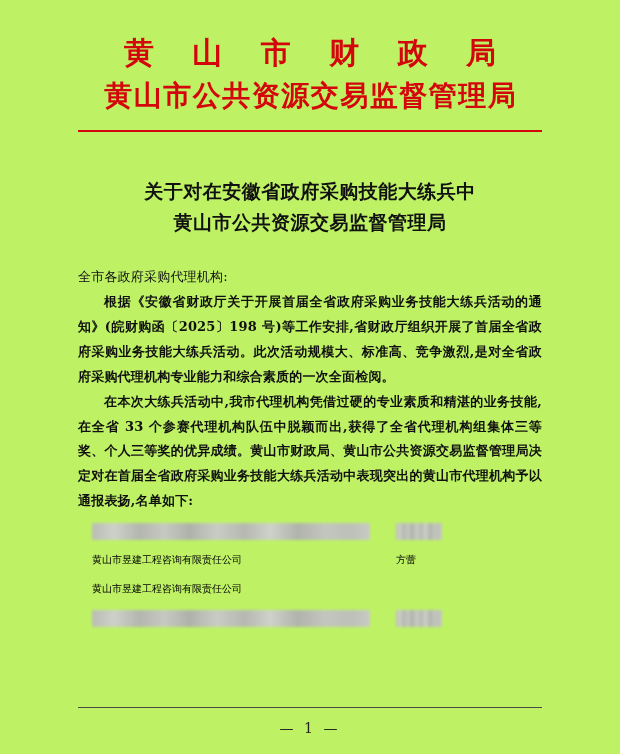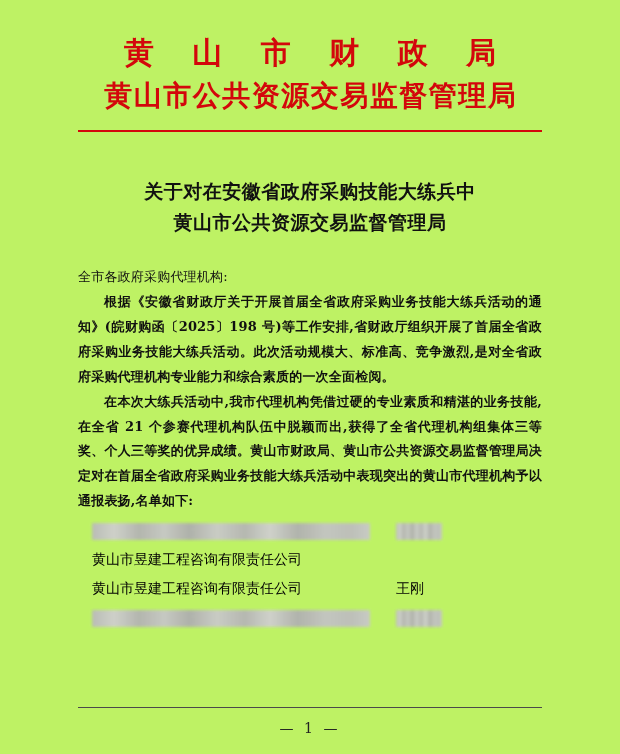--- a/index.html
+++ b/index.html
@@ -88,21 +88,21 @@
     font-family: "DejaVu Serif", "Liberation Serif", serif;
     font-weight: bold;
     font-size: 15.4px;
     line-height: 1.9;
     text-indent: 1em;
     letter-spacing: 0.2px;
   }
   .name-table {
     margin-top: 2px;
     font-family: "DejaVu Serif", "Liberation Serif", serif;
-    font-size: 14px;
+    font-size: 10px;
     line-height: 1.95;
   }
   .name-row {
     display: flex;
     align-items: center;
     height: 29px;
   }
   .col-org {
     width: 300px;
     padding-left: 14px;
@@ -163,42 +163,42 @@
   </div>
 
   <div class="doc-title">
     <span class="t-row">关于对在安徽省政府采购技能大练兵中</span>
     <span class="t-row">黄山市公共资源交易监督管理局</span>
   </div>
 
   <div class="body-text">
     <p class="salutation">全市各政府采购代理机构:</p>
     <p class="para">根据《安徽省财政厅关于开展首届全省政府采购业务技能大练兵活动的通知》(皖财购函〔2025〕198 号)等工作安排,省财政厅组织开展了首届全省政府采购业务技能大练兵活动。此次活动规模大、标准高、竞争激烈,是对全省政府采购代理机构专业能力和综合素质的一次全面检阅。</p>
-    <p class="para">在本次大练兵活动中,我市代理机构凭借过硬的专业素质和精湛的业务技能,在全省 21 个参赛代理机构队伍中脱颖而出,获得了全省代理机构组集体三等奖、个人三等奖的优异成绩。黄山市财政局、黄山市公共资源交易监督管理局决定对在首届全省政府采购业务技能大练兵活动中表现突出的黄山市代理机构予以通报表扬,名单如下:</p>
+    <p class="para">在本次大练兵活动中,我市代理机构凭借过硬的专业素质和精湛的业务技能,在全省 33 个参赛代理机构队伍中脱颖而出,获得了全省代理机构组集体三等奖、个人三等奖的优异成绩。黄山市财政局、黄山市公共资源交易监督管理局决定对在首届全省政府采购业务技能大练兵活动中表现突出的黄山市代理机构予以通报表扬,名单如下:</p>
   </div>
 
 
   <div class="name-table">
 
     <div class="name-row">
       <div class="col-org">
         <span class="redact org"></span>
       </div>
       <div class="col-person">
         <span class="redact person"></span>
       </div>
     </div>
 
     <div class="name-row">
       <div class="col-org">黄山市昱建工程咨询有限责任公司</div>
+      <div class="col-person">方蕾</div>
     </div>
 
     <div class="name-row">
       <div class="col-org">黄山市昱建工程咨询有限责任公司</div>
-      <div class="col-person">王刚</div>
     </div>
 
     <div class="name-row">
       <div class="col-org">
         <span class="redact org"></span>
       </div>
       <div class="col-person">
         <span class="redact person"></span>
       </div>
     </div>

